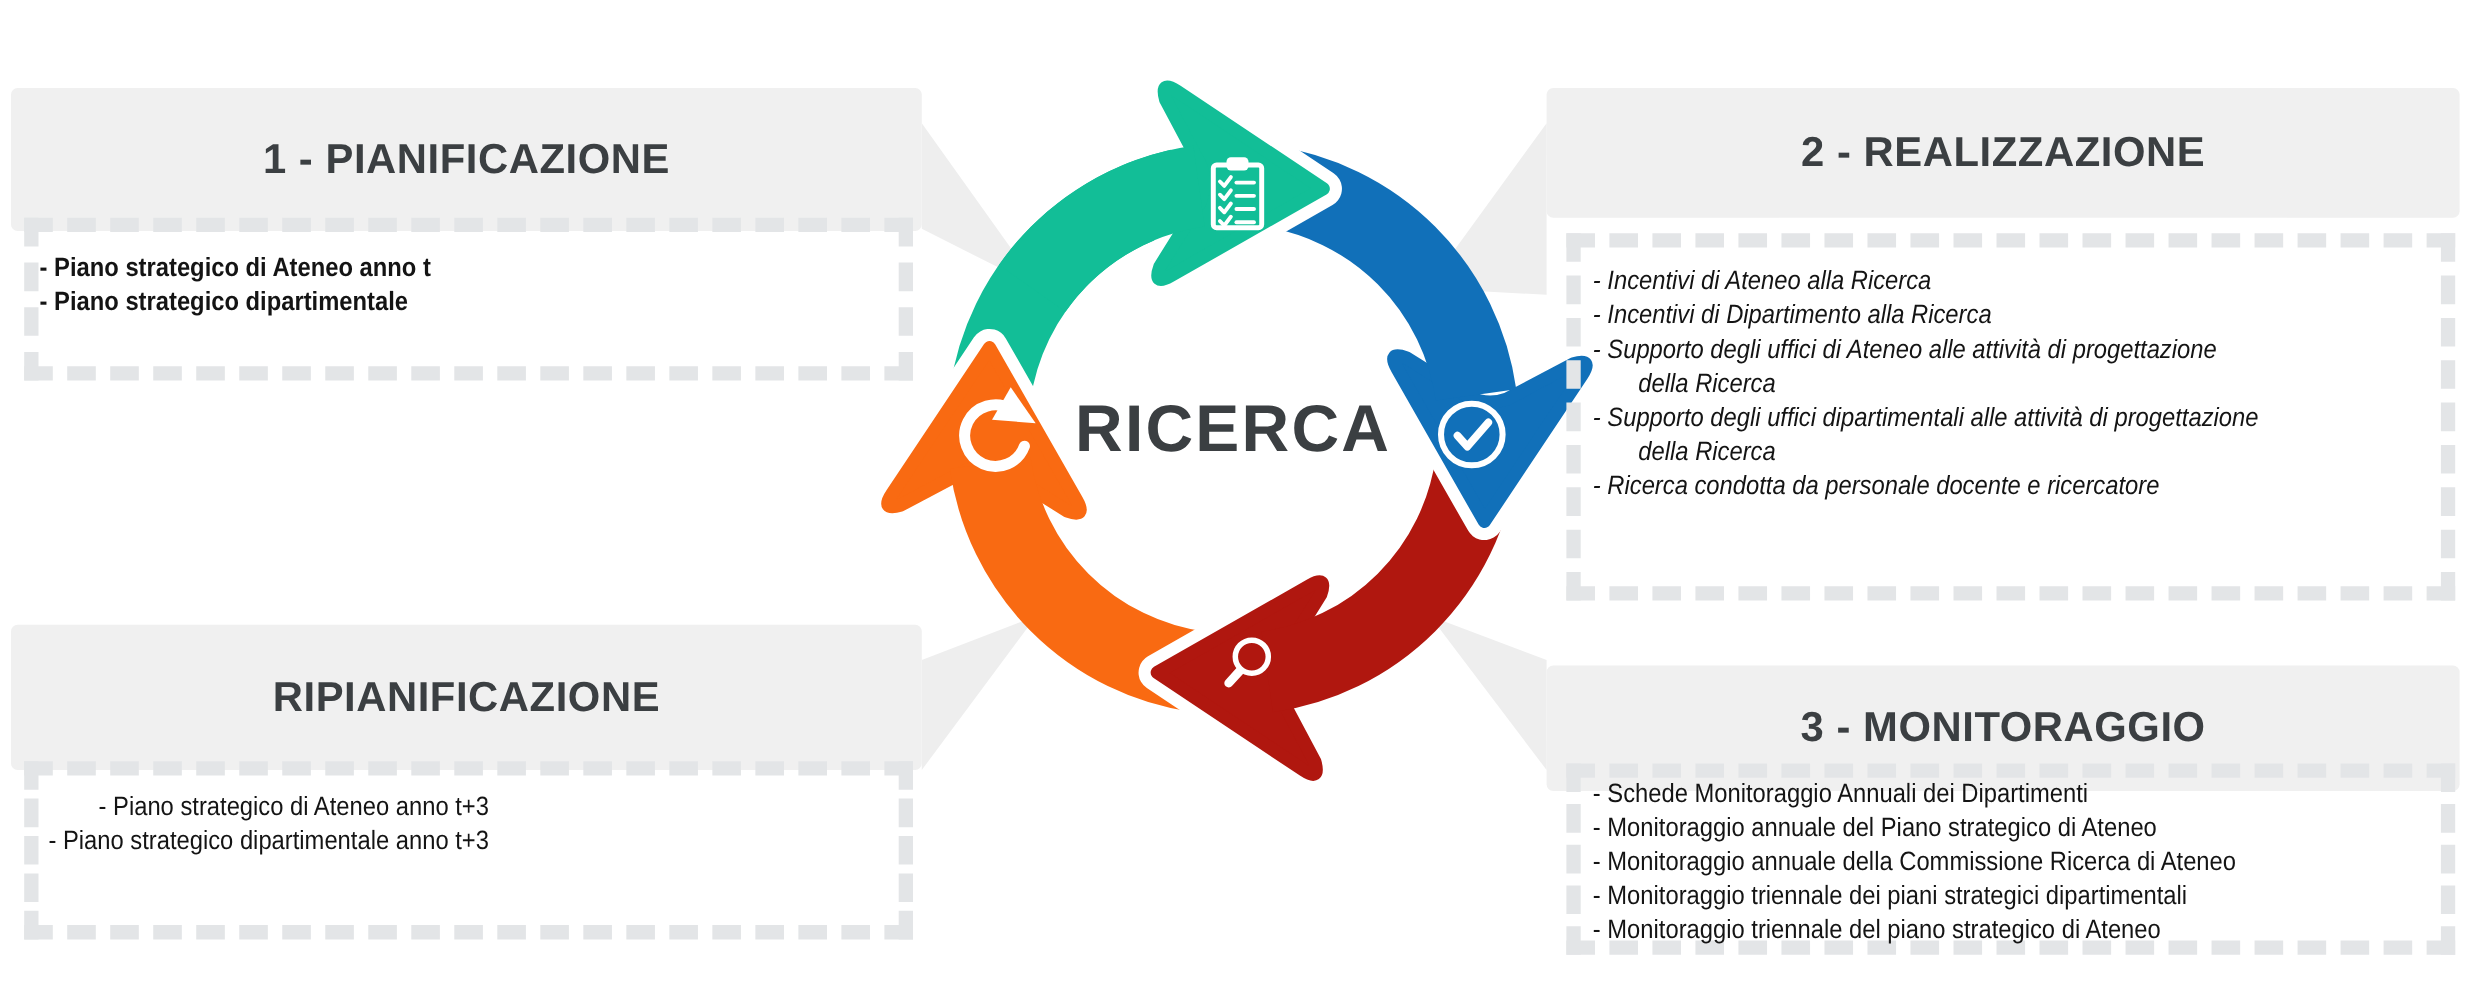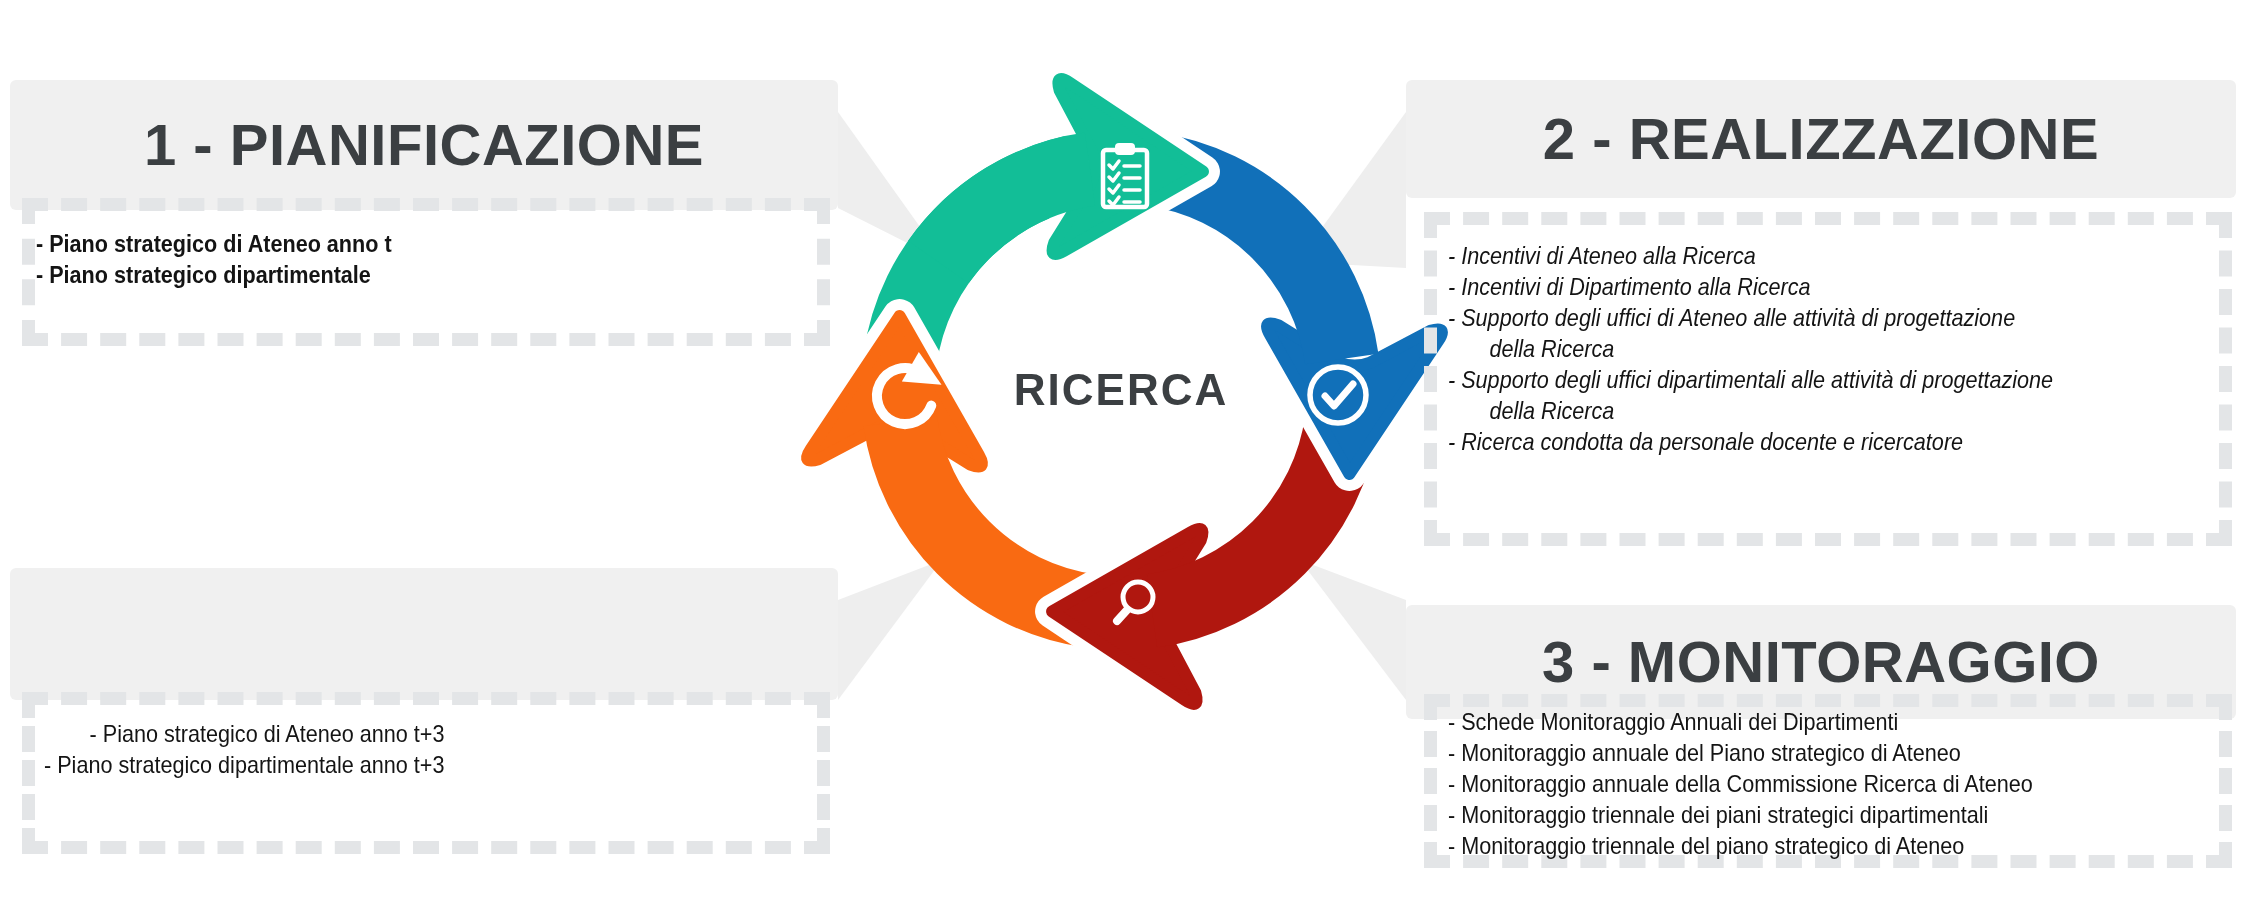--- a/index.html
+++ b/index.html
@@ -3,21 +3,21 @@
 <meta charset="utf-8">
 <style>
   html,body{margin:0;padding:0;background:#fff;}
   .canvas{position:relative;width:2244px;height:901px;background:#fff;overflow:hidden;
           font-family:"Liberation Sans","DejaVu Sans",sans-serif;}
   .cycle-svg{position:absolute;left:0;top:0;width:2244px;height:901px;}
 
   
   .ph{position:absolute;background:#F0F0F0;border-radius:6px;display:flex;flex-direction:column;
       align-items:center;justify-content:center;}
-  .pt{font-weight:bold;font-size:58px;line-height:56px;color:#3B3F42;letter-spacing:.5px;white-space:nowrap;}
+  .pt{font-weight:bold;font-size:38px;line-height:56px;color:#3B3F42;letter-spacing:.5px;white-space:nowrap;}
   .ph1{left:10px;top:80px;width:828px;height:130px;}
   .ph2{left:1406px;top:80px;width:830px;height:118px;justify-content:center;}
   .ph3{left:1406px;top:573px;width:830px;height:114px;margin-top:32px;}
   .ph4{left:10px;top:568px;width:828px;height:132px;}
 
   
   .pd{position:absolute;border:13px dashed #E3E5E7;}
   .pd1{left:22px;top:198px;width:782px;height:122px;}
   .pd2{left:1424px;top:212px;width:782px;height:308px;}
   .pd3{left:1424px;top:694px;width:782px;height:148px;}
@@ -28,21 +28,21 @@
   .pl1{left:36px;top:228px;font-weight:bold;}
   .pl2{left:1448px;top:240px;font-style:italic;}
   .pl3{left:1448px;top:706px;}
   .pl4{left:44px;top:718px;text-align:right;}
   .line{font-size:24px;line-height:31px;color:#141414;white-space:nowrap;
         transform:scaleX(.9);transform-origin:0 50%;}
   .line.indent{padding-left:46px;}
 
   
   .ricerca{position:absolute;left:921px;top:360px;width:400px;height:60px;text-align:center;
-           font-weight:bold;font-size:44px;line-height:60px;letter-spacing:2px;color:#3B3F42;}
+           font-weight:bold;font-size:60px;line-height:60px;letter-spacing:2px;color:#3B3F42;}
 
   
   .arc{fill:none;stroke-width:74;}
   .arc.teal{stroke:#12BE97;}
   .arc.blue{stroke:#1170B9;}
   .arc.red{stroke:#B0170F;}
   .arc.orange{stroke:#F96A12;}
   .ah-halo{fill:#fff;stroke:#fff;stroke-width:34;stroke-linejoin:round;}
   .ah{stroke-width:12;stroke-linejoin:round;}
   .beam{fill:#EEEEEE;}
@@ -161,20 +161,21 @@
       <div class="line">- Schede Monitoraggio Annuali dei Dipartimenti</div>
       <div class="line">- Monitoraggio annuale del Piano strategico di Ateneo</div>
       <div class="line">- Monitoraggio annuale della Commissione Ricerca di Ateneo</div>
       <div class="line">- Monitoraggio triennale dei piani strategici dipartimentali</div>
       <div class="line">- Monitoraggio triennale del piano strategico di Ateneo</div>
     </div>
   </section>
 
   <section>
     <header class="ph ph4">
+      <div class="pt">RIPIANIFICAZIONE</div>
     </header>
     <div class="pd pd4"></div>
     <div class="pl pl4">
       <div class="line">- Piano strategico di Ateneo anno t+3</div>
       <div class="line">- Piano strategico dipartimentale anno t+3</div>
     </div>
   </section>
 
 </div>
 

